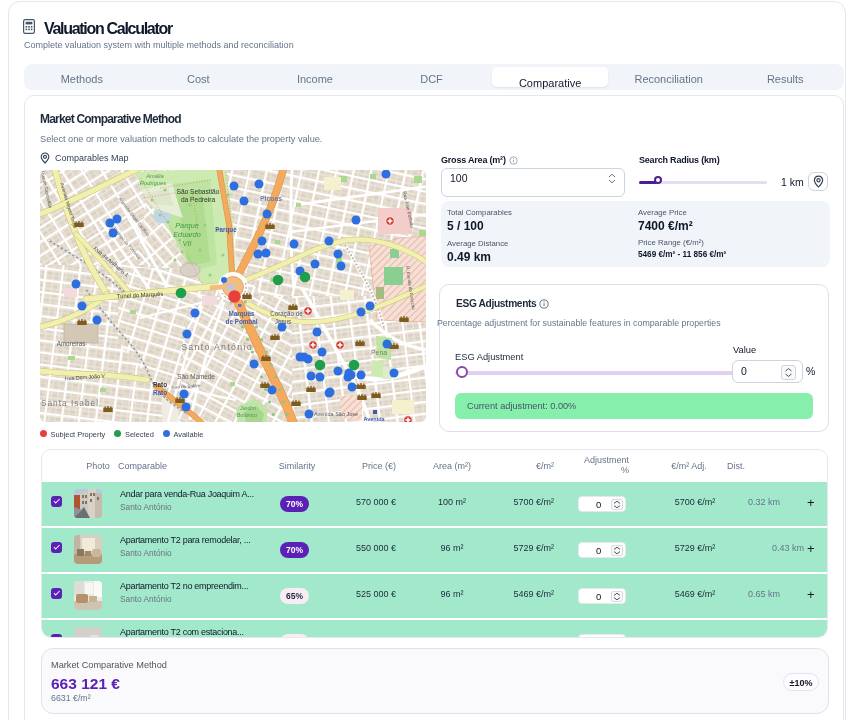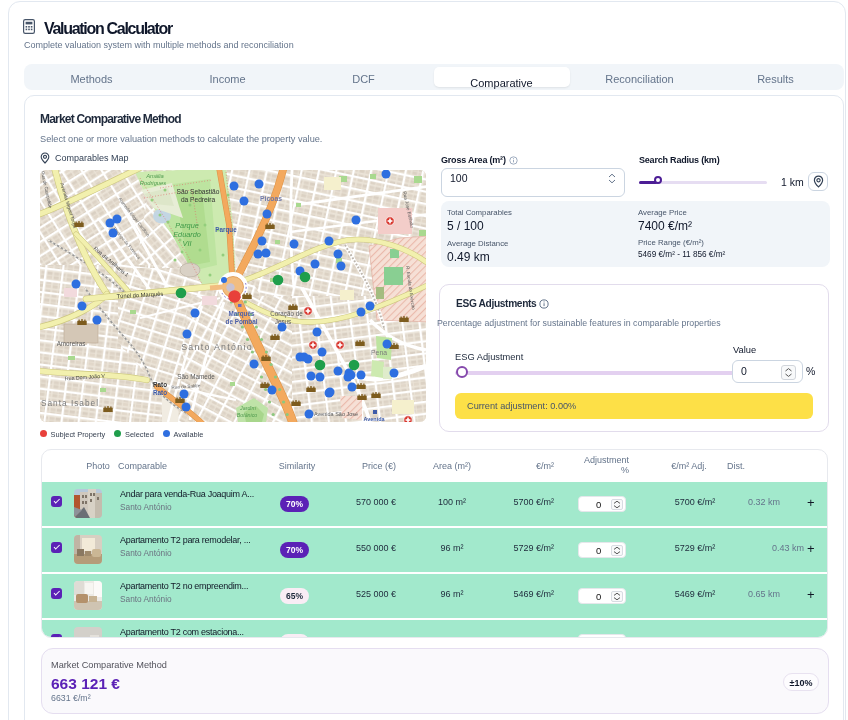--- a/index.html
+++ b/index.html
@@ -14,23 +14,23 @@
 .tab.active{background:#fff;border-radius:5px;margin:3px 2px;color:#0f172a;box-shadow:0 1px 2px rgba(0,0,0,.08);padding-top:11px}
 #inner{position:absolute;left:23.5px;top:95px;width:820px;height:700px;border:1px solid #e2e8f0;border-radius:10px;background:#fff}
 .h2{position:absolute;left:40px;top:112px;font-size:12px;font-weight:bold;color:#1e293b;letter-spacing:-0.8px}
 .h2sub{position:absolute;left:40px;top:133.5px;font-size:9.2px;color:#64748b}
 #maplabel{position:absolute;left:55px;top:152.5px;font-size:9px;color:#334155}
 #map{position:absolute;left:40px;top:170px;width:386px;height:252px;border-radius:6px;overflow:hidden;background:#efe9dd}
 .lbl{font-size:9px;font-weight:600;color:#0f172a;position:absolute;letter-spacing:-0.2px}
 .input{position:absolute;border:1px solid #cbd5e1;border-radius:6px;background:#fff;font-size:10.5px}
 #stats{position:absolute;left:441px;top:201px;width:389px;height:66px;background:#f1f5f9;border-radius:8px}
 .statlbl{position:absolute;font-size:7.8px;color:#475569}
-.statval{position:absolute;font-size:12px;font-weight:normal;color:#0f172a}
+.statval{position:absolute;font-size:12px;font-weight:bold;color:#0f172a}
 #esg{position:absolute;left:439px;top:284px;width:390px;height:148px;border:1px solid #e2dcec;border-radius:10px;background:#fff}
-#esgbox{position:absolute;left:455px;top:393px;width:358px;height:26px;background:#fde047;border-radius:6px;font-size:9.2px;color:#475569;line-height:26px;padding-left:12px}
+#esgbox{position:absolute;left:455px;top:393px;width:358px;height:26px;background:#86efac;border-radius:6px;font-size:9.2px;color:#475569;line-height:26px;padding-left:12px}
 #table{position:absolute;left:41px;top:449px;width:787px;height:189px;border:1px solid #e7e9ee;border-radius:10px;background:#fff;overflow:hidden}
 .hd{position:absolute;font-size:9px;color:#64748b}
 .row{position:absolute;left:0;width:785px;height:44px;background:#a2e9cc}
 .cell{position:absolute;font-size:9px;color:#1e293b}
 .ttl{position:absolute;left:78px;top:7px;font-size:9px;color:#111827;font-weight:normal;width:175px;white-space:nowrap;letter-spacing:-0.28px}
 .sub2{position:absolute;left:78px;top:20px;font-size:8.3px;color:#6b7280}
 .badge{position:absolute;left:238px;top:13.5px;width:29px;height:16px;border-radius:8px;background:#5b21b6;color:#fff;
  font-size:8.5px;font-weight:bold;text-align:center;line-height:16px}
 .badge.lt{background:#f9edf5;color:#1e293b}
 .chk{position:absolute;left:9px;top:14px;width:11px;height:11px;background:#5b21b6;border-radius:3px}
@@ -55,20 +55,21 @@
       <rect x="7.8" y="7" width="1.6" height="1.6"></rect>
  <rect x="2.6" y="9.6" width="1.6" height="1.6"></rect>
       <rect x="5.2" y="9.6" width="1.6" height="1.6"></rect>
       <rect x="7.8" y="9.6" width="1.6" height="1.6"></rect>
     </g>
 </svg>
 <div id="title">Valuation Calculator</div>
 <div id="subtitle">Complete valuation system with multiple methods and reconciliation</div>
 <div id="tabbar">
  <div class="tab">Methods</div>
+    <div class="tab">Cost</div>
     <div class="tab">Income</div>
     <div class="tab">DCF</div>
  <div class="tab active">Comparative</div>
     <div class="tab">Reconciliation</div>
     <div class="tab">Results</div>
 </div>
 <div id="inner"></div>
 <div class="h2">Market Comparative Method</div>
 <div class="h2sub">Select one or more valuation methods to calculate the property value.</div>
 <svg class="abs" style="left:40px;top:152px" width="10" height="12" viewBox="0 0 10 12">

